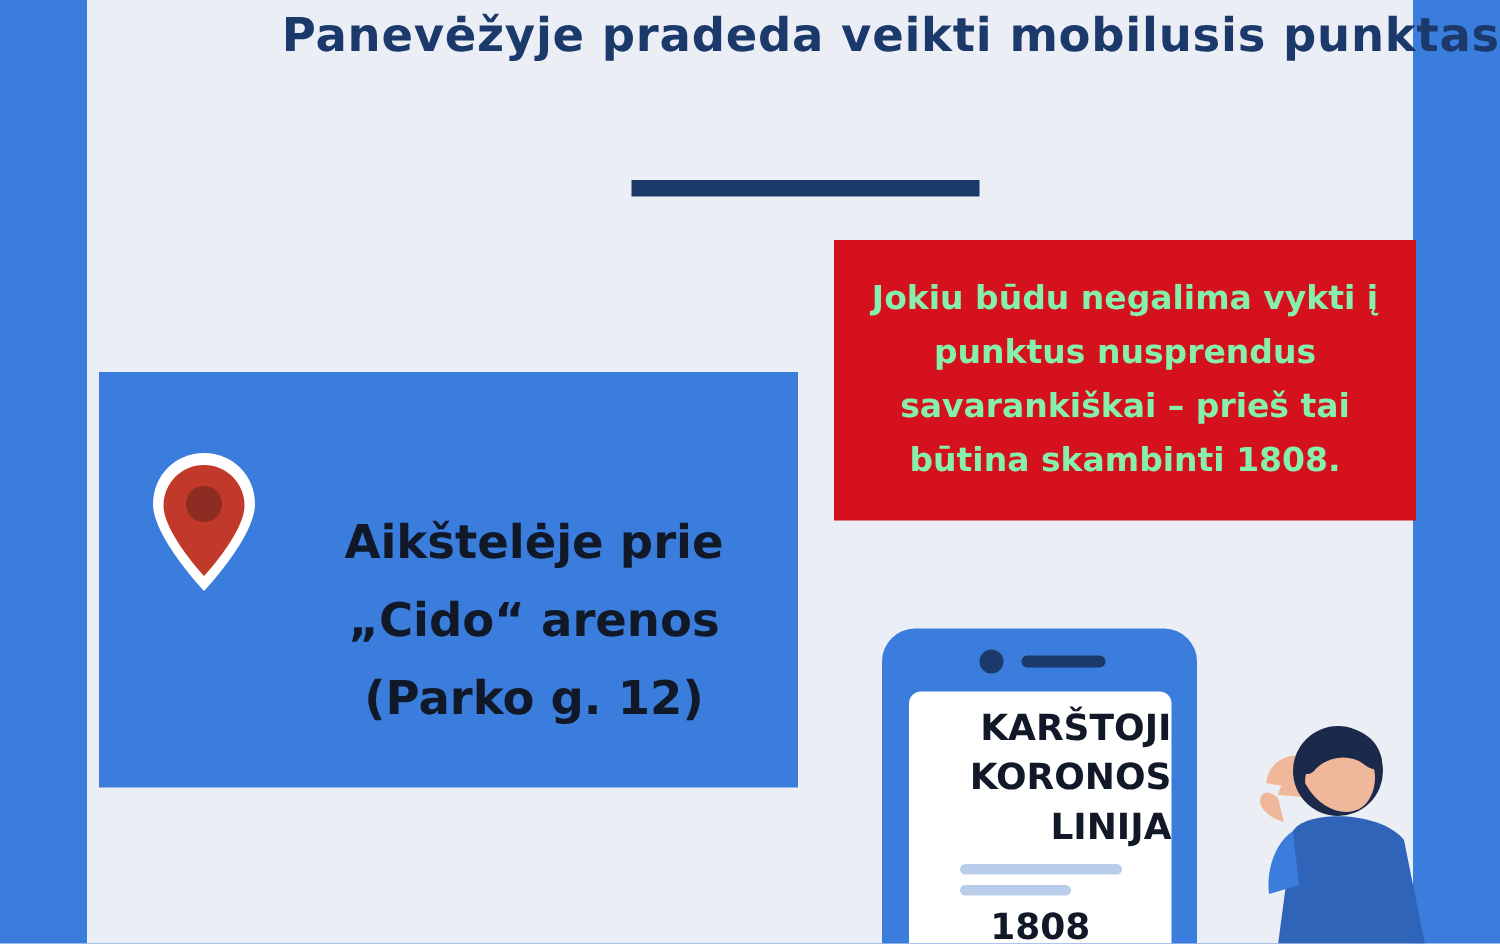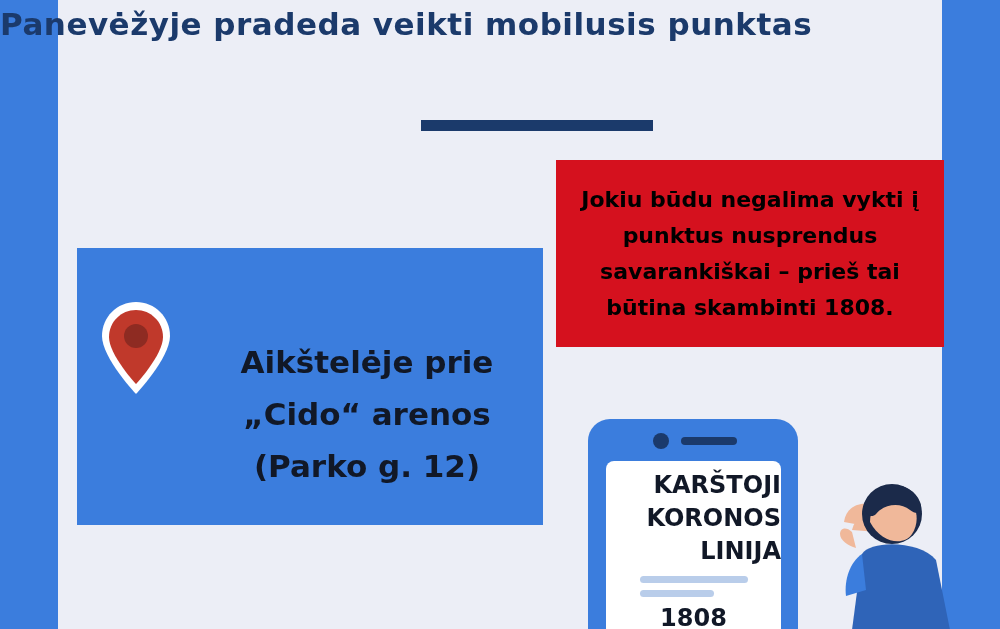--- a/index.html
+++ b/index.html
@@ -36,21 +36,21 @@
     width: 58px;
     height: 629px;
     background: #3b7ddd;
   }
   
   .title {
     position: absolute;
     left: 0;
     top: 0;
     width: 1000px;
-    text-align: left;
+    text-align: right;
     font-size: 31px;
     font-weight: bold;
     color: #1b3a6b;
     letter-spacing: 0.5px;
     line-height: 44px;
     padding-top: 2px;
     box-sizing: border-box;
     white-space: nowrap;
   }
   .title-rule {
@@ -69,35 +69,34 @@
     width: 388px;
     height: 187px;
     background: #d5111e;
     box-sizing: border-box;
     display: flex;
     align-items: center;
     justify-content: center;
     padding: 0 24px;
   }
   .alert-text {
-    color: #000000;
+    color: #86efac;
     font-size: 22px;
     font-weight: bold;
     line-height: 36px;
     text-align: center;
   }
   
   .location-box {
     position: absolute;
     left: 66px;
     top: 248px;
     width: 466px;
     height: 277px;
     background: #3b7ddd;
-    margin-left: 11px;
   }
   .location-text {
     position: absolute;
     left: 120px;
     top: 88px;
     width: 340px;
     text-align: center;
     color: #111827;
     font-size: 31px;
     font-weight: bold;

